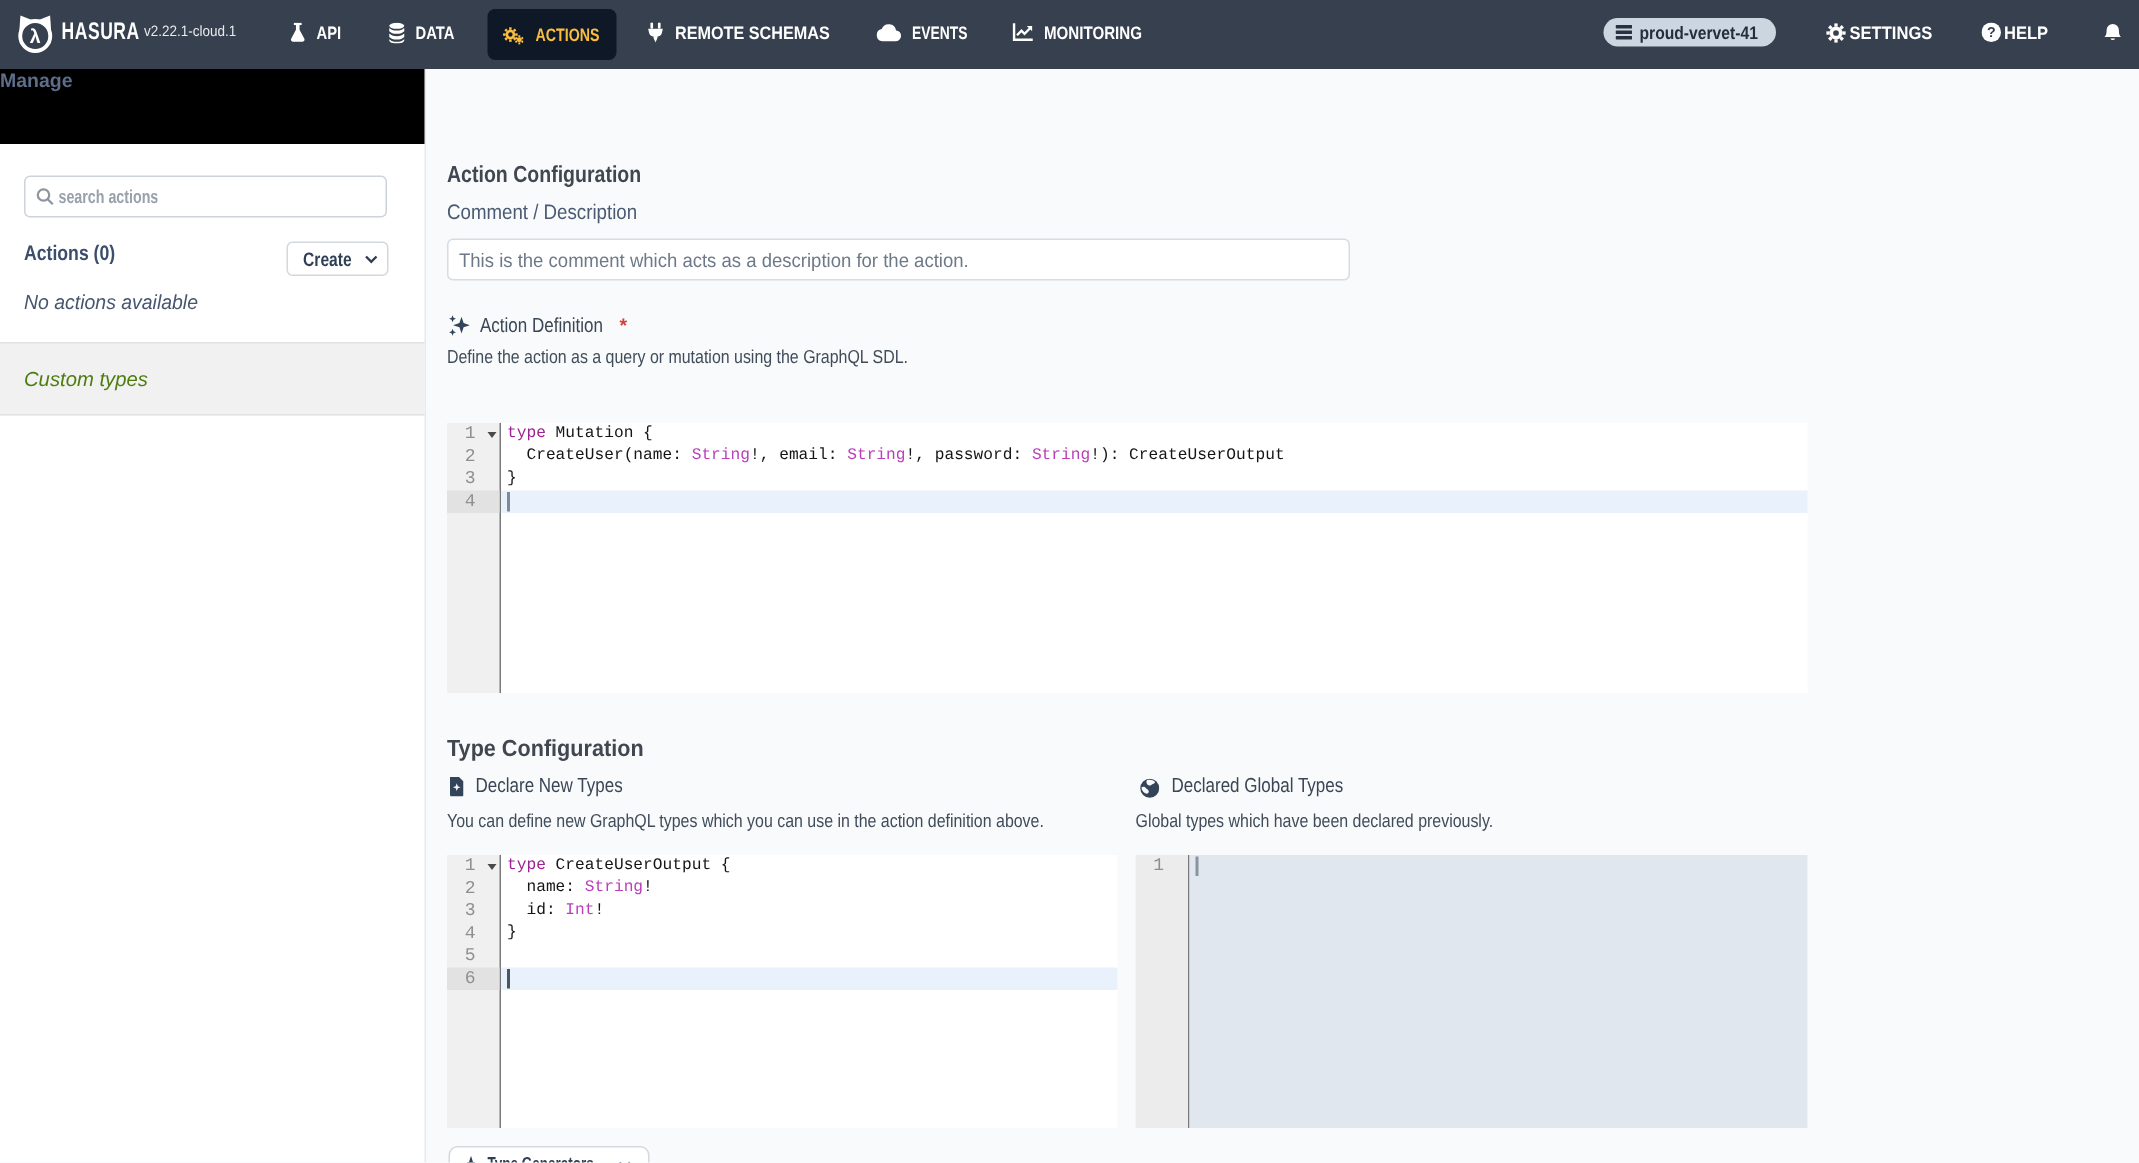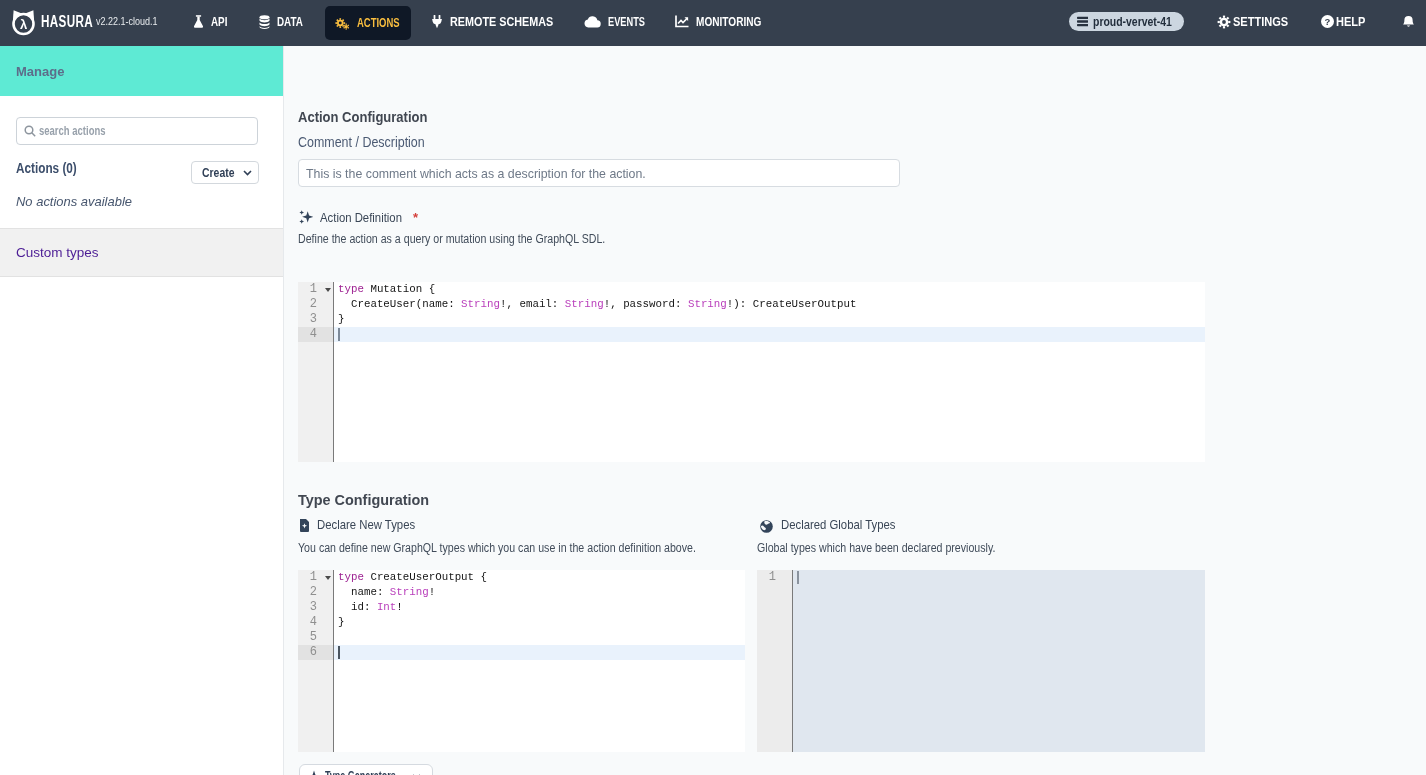--- a/index.html
+++ b/index.html
@@ -12,30 +12,30 @@
 
 
 #nav { position:absolute; left:0; top:0; width:1426px; height:46px; background:#36404e; }
 .navitem { position:absolute; top:0; height:43px; display:flex; align-items:center; color:#fff; }
 .navlab { font-size:12px; font-weight:bold; color:#fff; }
 #navtab { position:absolute; left:325px; top:6px; width:86px; height:34px; background:#0f1826; border-radius:5px; display:flex; align-items:center; padding-left:10px; }
 .ylab { font-size:12px; font-weight:bold; color:#f9be3f; }
 
 
 #side { position:absolute; left:0; top:46px; width:284px; height:729px; background:#fff; border-right:1px solid #e6e9ec; }
-#manage { position:absolute; left:0; top:0; width:283px; height:50px; background:#5eead4; display:flex; align-items:center; padding-left:16px; }
+#manage { position:absolute; left:0; top:0; width:283px; height:50px; background:#000000; display:flex; padding-left:0; }
 #manage span { font-size:13px; font-weight:bold; color:#5d6d8a; }
 #searchbox { position:absolute; left:16px; top:71px; width:242px; height:28px; border:1px solid #cdd3d9; border-radius:4px; background:#fff; display:flex; align-items:center; padding-left:7px; }
 #searchbox .ph { font-size:12.5px; font-weight:bold; color:#98a1ab; margin-left:3px; }
 #acthead { position:absolute; left:16px; top:114px; font-size:14px; font-weight:bold; color:#3c4e6b; }
 #createbtn { position:absolute; left:191px; top:115px; width:68px; height:23px; border:1px solid #d3d8dd; border-radius:4px; background:#fff; display:flex; align-items:center; justify-content:center; color:#2f3f56; }
 #createbtn b { font-size:13px; }
 #noact { position:absolute; left:16px; top:148px; font-style:italic; font-size:13.5px; color:#47566e; }
 #ctypes { position:absolute; left:0; top:182px; width:283px; height:49px; background:#f1f1f1; border-top:1px solid #e2e2e2; border-bottom:1px solid #e2e2e2; display:flex; align-items:center; padding-left:16px; }
-#ctypes span { font-size:13.5px; color:#4c1d95; }
+#ctypes span { font-size:13.5px; color:#4d7c0f;font-style:italic; }
 
 
 #main { position:absolute; left:284px; top:46px; width:1142px; height:729px; background:#f8fafb; }
 .h2 { font-size:25px; font-weight:bold; color:#45494e; }
 .h3 { font-size:15.5px; font-weight:bold; color:#414751; }
 .lab { font-size:14px; color:#4b5a73; }
 .p { font-size:12.5px; color:#414c5a; }
 .coltitle { font-size:13.5px; color:#3a4656; }
 #cinput { position:absolute; left:298px; top:159px; width:602px; height:28px; border:1px solid #d7dce1; border-radius:4px; background:#fff; display:flex; align-items:center; padding-left:7px; }
 #cinput span { font-size:13px; color:#6e7988; }

